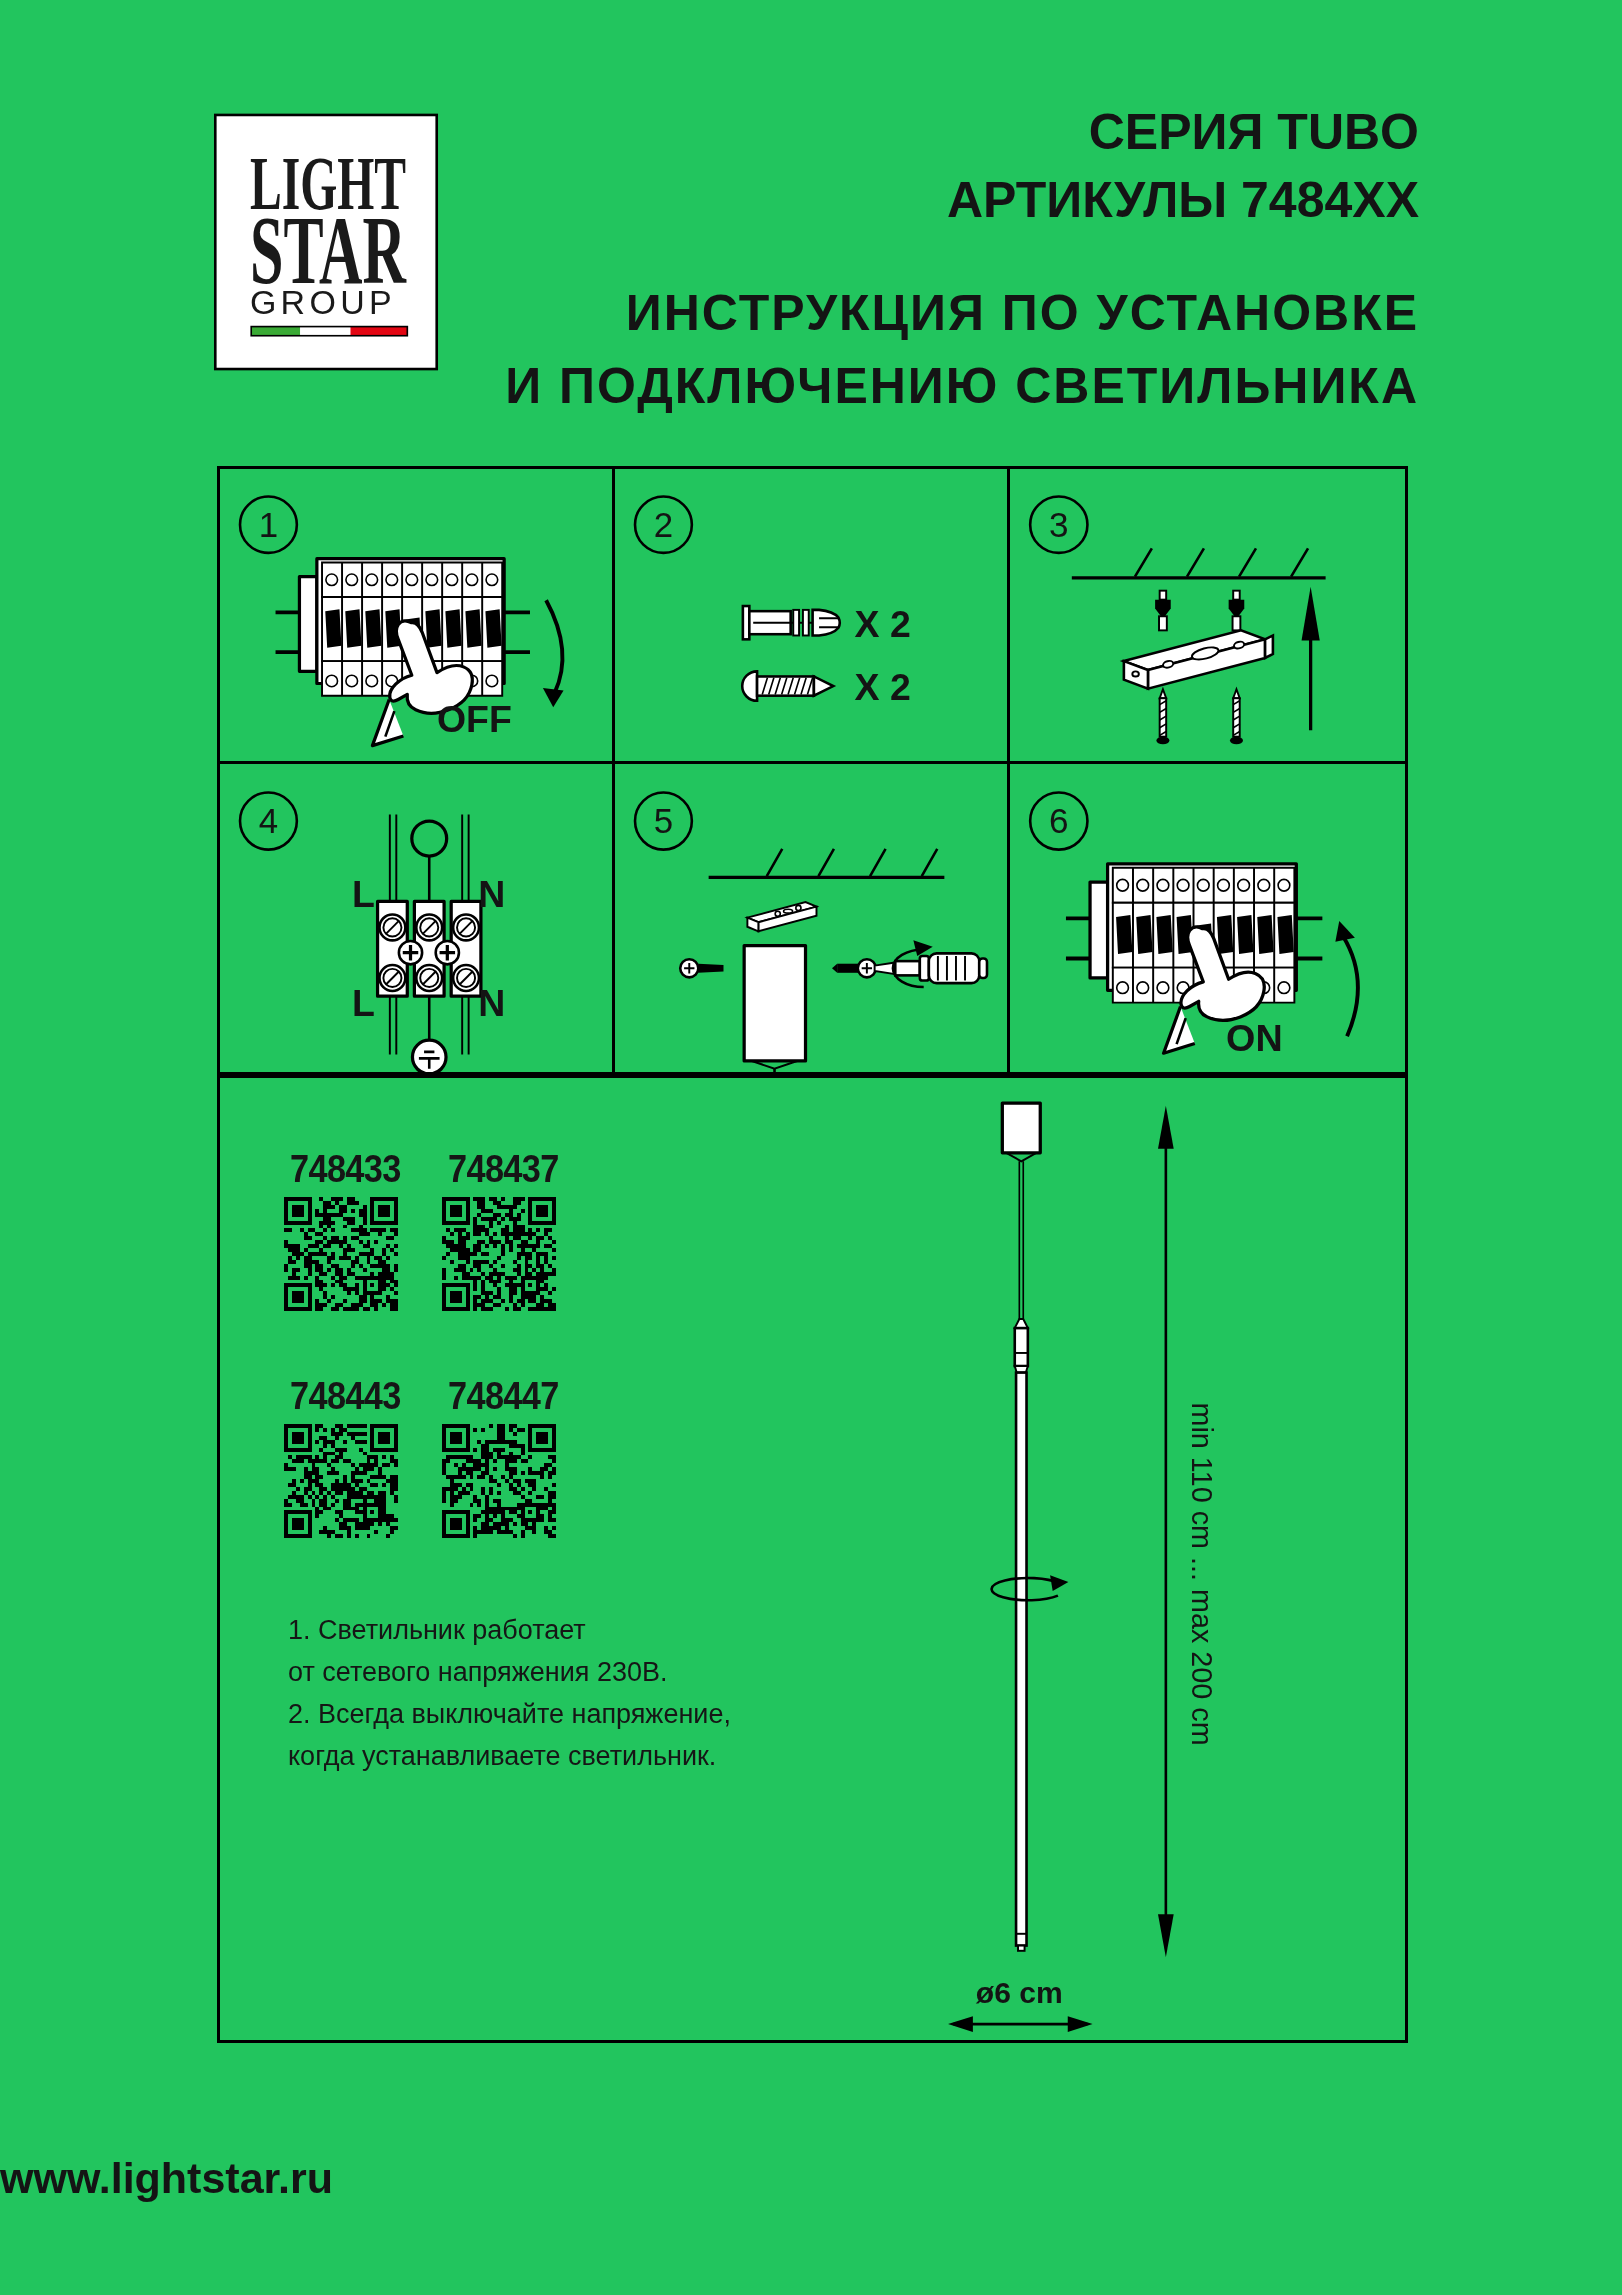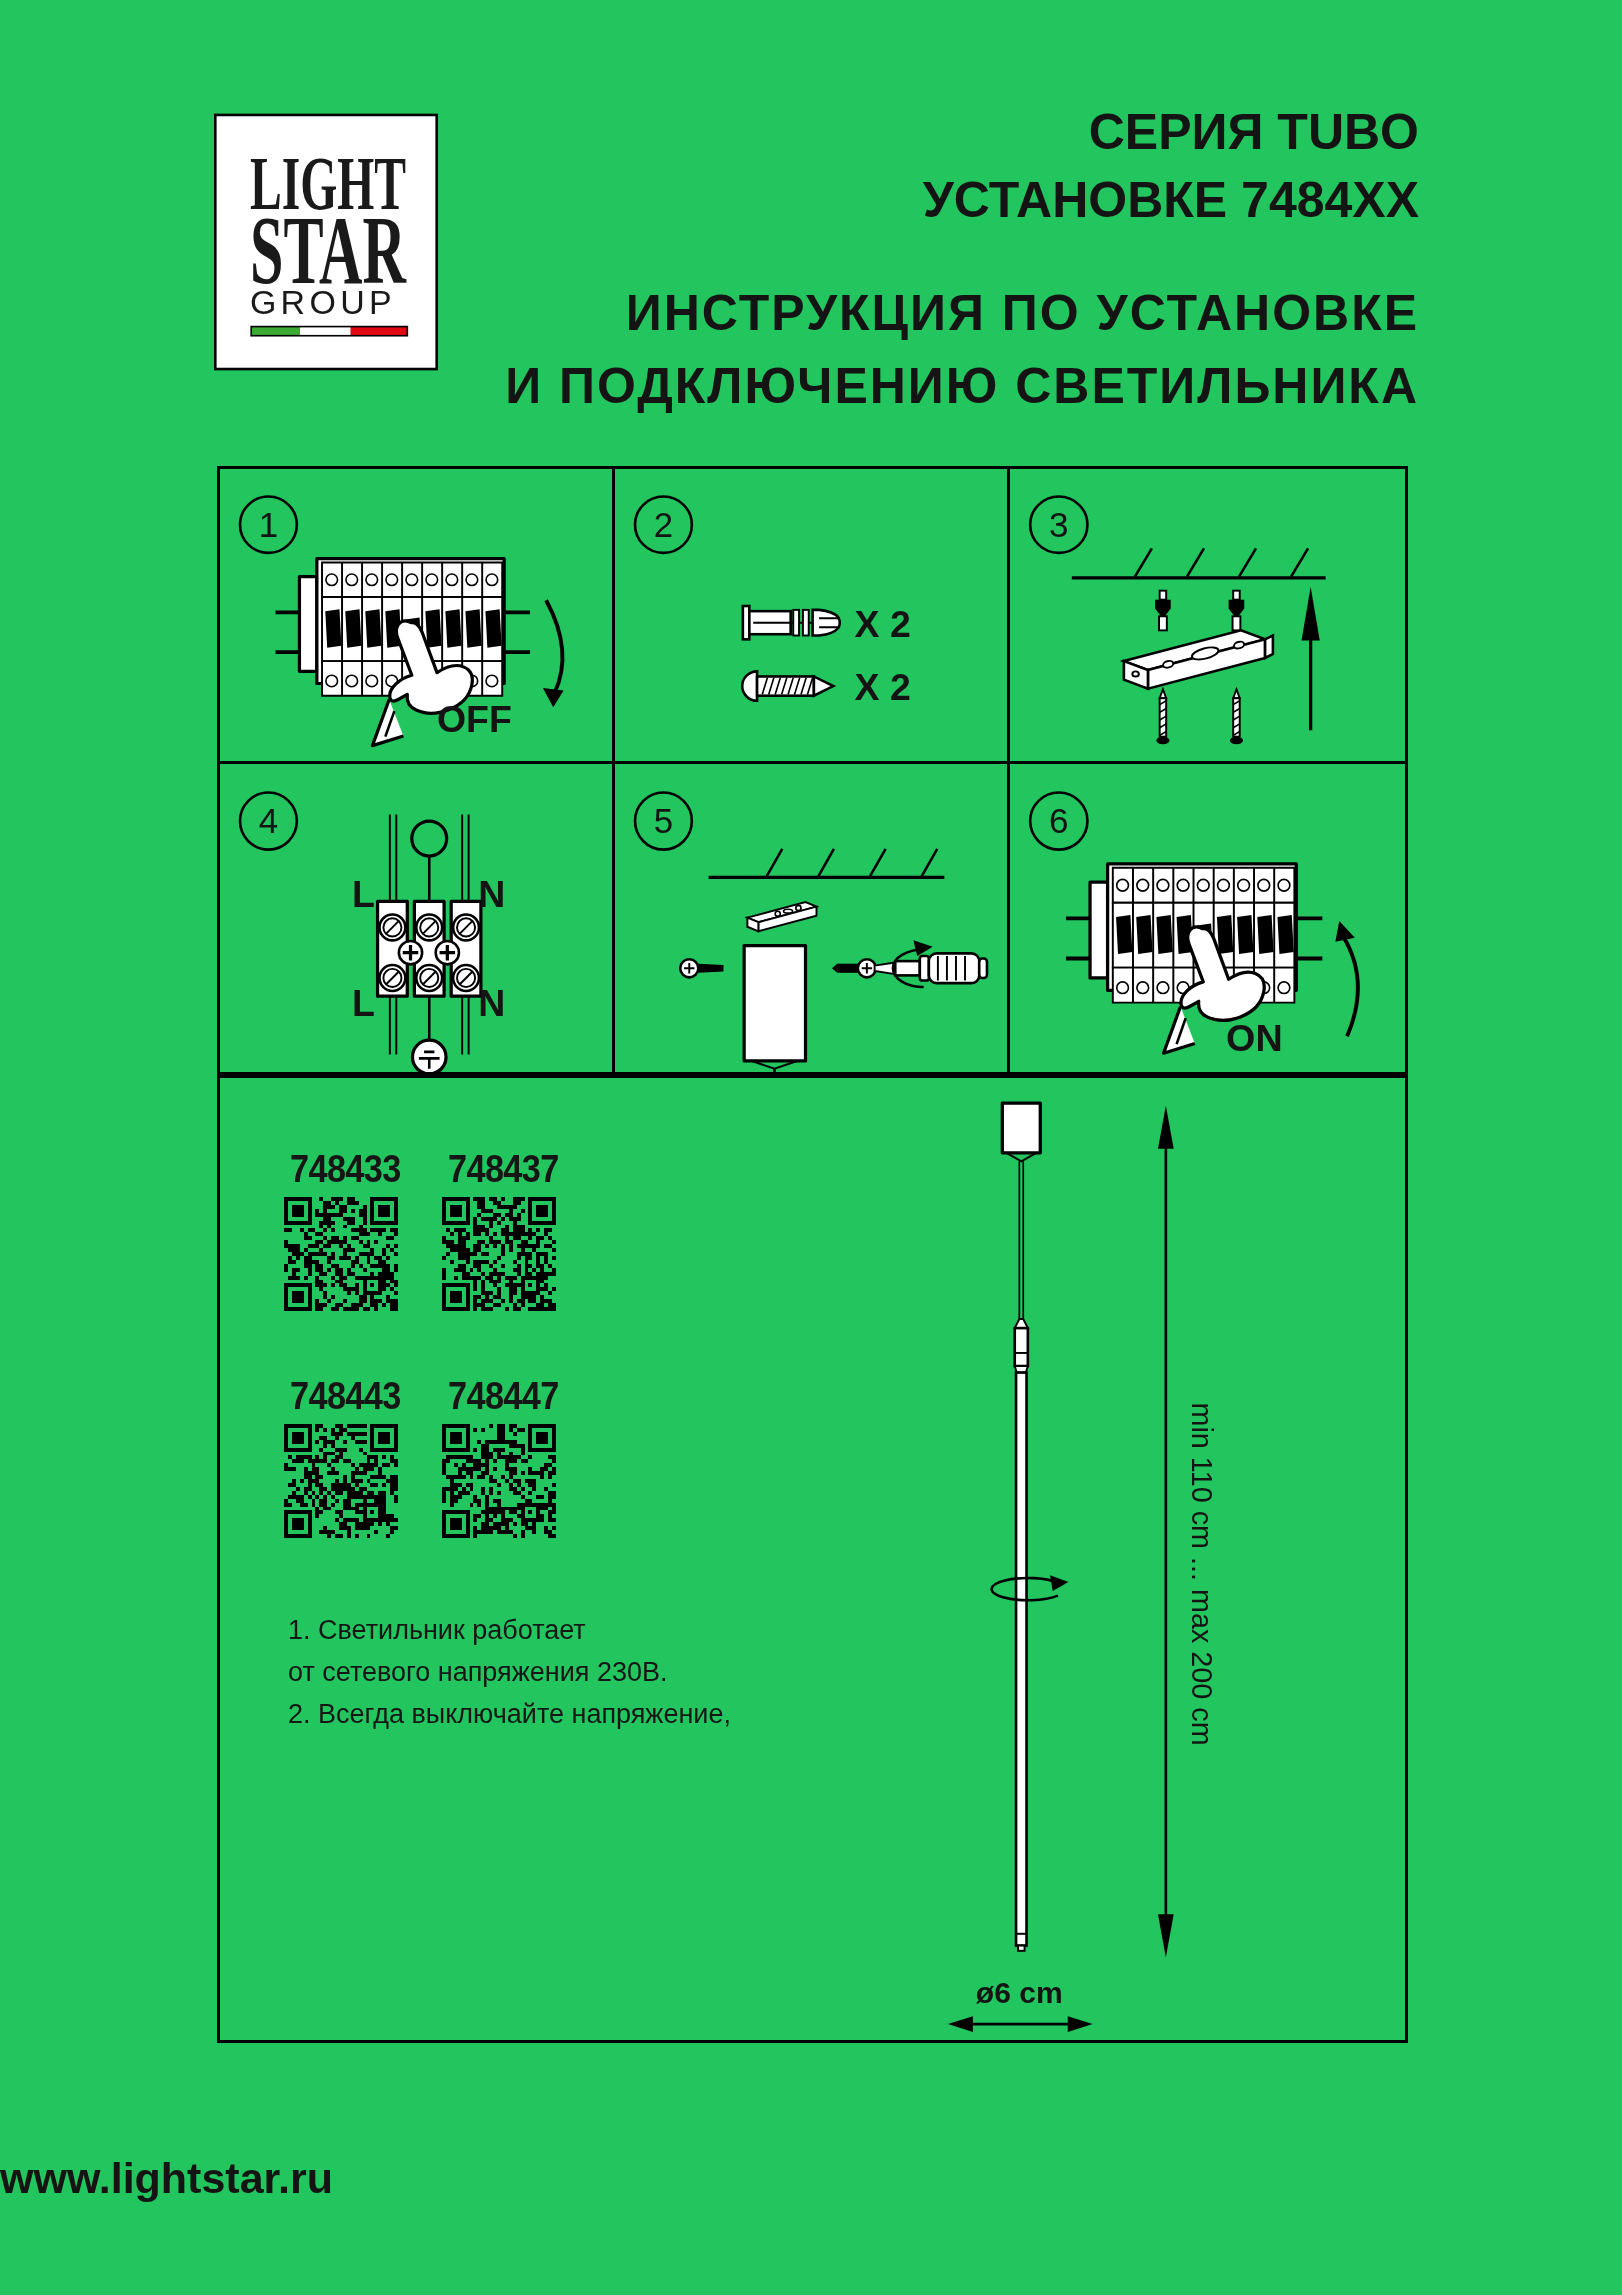--- a/index.html
+++ b/index.html
@@ -105,21 +105,21 @@
     <g>
       <rect x="58" y="327" width="75" height="14" id="flag-green" fill="#3aaa35"></rect>
       <rect x="133" y="327" width="77" height="14" id="flag-white" fill="#ffffff"></rect>
       <rect x="210" y="327" width="87" height="14" id="flag-red" fill="#e30613"></rect>
       <rect x="58" y="327" width="239" height="14" fill="none" stroke="#000" stroke-width="2.5"></rect>
     </g>
   </svg>
 
   <div class="title-top">
     <div>СЕРИЯ TUBO</div>
-    <div>УСТАНОВКЕ 7484ХХ</div>
+    <div>АРТИКУЛЫ 7484ХХ</div>
   </div>
   <div class="title-instr">
     <div>ИНСТРУКЦИЯ ПО УСТАНОВКЕ</div>
     <div>И ПОДКЛЮЧЕНИЮ СВЕТИЛЬНИКА</div>
   </div>
 
   <div class="grid">
 
     <div class="cell">
       <svg viewBox="0 0 607 456" preserveAspectRatio="none">
@@ -2002,20 +2002,21 @@
           <rect x="120" y="168" width="6" height="6" fill="#000"></rect>
           <rect x="162" y="168" width="6" height="6" fill="#000"></rect>
           <rect x="168" y="168" width="6" height="6" fill="#000"></rect>
         </svg>
     </div>
 
     <div class="notes">
       <div>1. Светильник работает</div>
       <div>от сетевого напряжения 230В.</div>
       <div>2. Всегда выключайте напряжение,</div>
+      <div>когда устанавливаете светильник.</div>
     </div>
 
     <svg class="abs" style="left:720px;top:11.8px" width="419" height="955" viewBox="0 0 640 1460">
       <g>
         <rect class="w5" x="95" y="20" width="58" height="76"></rect>
         <path class="l3" d="M101,96 L124,109 L147,96"></path>
         <path class="l2" d="M121,109 V350 M127,109 V350"></path>
         <polygon class="w3" points="121,350 127,350 134,364 114,364"></polygon>
         <rect class="w4" x="114" y="364" width="20" height="58"></rect>
         <path class="l3" d="M114,402 h20"></path>

